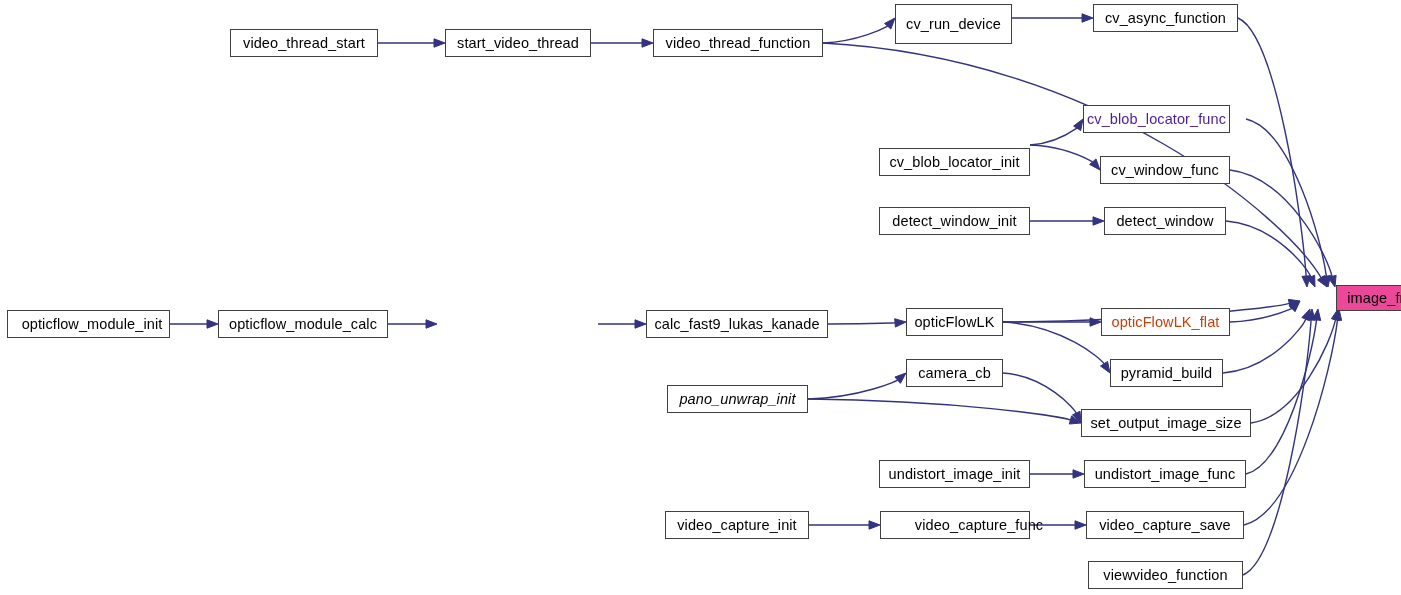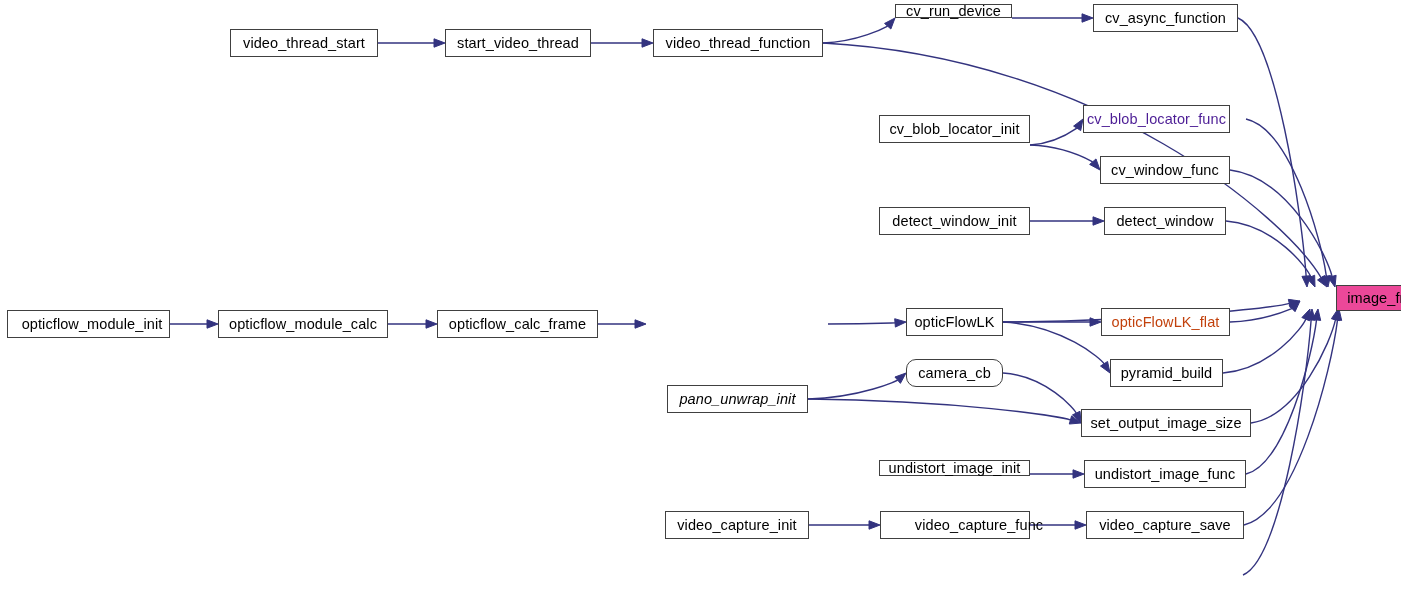--- a/index.html
+++ b/index.html
@@ -175,27 +175,27 @@
     </svg>
 <div class="node" style="left: 230px; top: 29px; width: 148px; height: 28px; border-color: rgb(64, 64, 64); color: rgb(0, 0, 0);">
       <span>video_thread_start</span>
     </div>
     <div class="node" style="left: 445px; top: 29px; width: 146px; height: 28px; border-color: rgb(64, 64, 64); color: rgb(0, 0, 0);">
       <span>start_video_thread</span>
     </div>
     <div class="node" style="left: 653px; top: 29px; width: 170px; height: 28px; border-color: rgb(64, 64, 64); color: rgb(0, 0, 0);">
       <span>video_thread_function</span>
     </div>
-    <div class="node" style="left: 895px; top: 4px; width: 117px; height: 14px; border-color: rgb(64, 64, 64); color: rgb(0, 0, 0);">
+    <div class="node" style="left: 895px; top: 4px; width: 117px; height: 40px; border-color: rgb(64, 64, 64); color: rgb(0, 0, 0);">
       <span>cv_run_device</span>
     </div>
     <div class="node" style="left: 1093px; top: 4px; width: 145px; height: 28px; border-color: rgb(64, 64, 64); color: rgb(0, 0, 0);">
       <span>cv_async_function</span>
     </div>
-    <div class="node" style="left: 879px; top: 115px; width: 151px; height: 28px; border-color: rgb(64, 64, 64); color: rgb(0, 0, 0);">
+    <div class="node" style="left: 879px; top: 148px; width: 151px; height: 28px; border-color: rgb(64, 64, 64); color: rgb(0, 0, 0);">
       <span>cv_blob_locator_init</span>
     </div>
     <div class="node" style="left: 1083px; top: 105px; width: 147px; height: 28px; border-color: rgb(64, 64, 64); color: #4c1d95;">
       <span>cv_blob_locator_func</span>
     </div>
     <div class="node" style="left: 1100px; top: 156px; width: 130px; height: 28px; border-color: rgb(64, 64, 64); color: rgb(0, 0, 0);">
       <span>cv_window_func</span>
     </div>
     <div class="node" style="left: 879px; top: 207px; width: 151px; height: 28px; border-color: rgb(64, 64, 64); color: rgb(0, 0, 0);">
       <span>detect_window_init</span>
@@ -205,49 +205,52 @@
     </div>
     <div class="node highlight" style="left: 1300px; top: 285px; width: 96px; height: 26px; border-color: rgb(64, 64, 64); color: rgb(0, 0, 0);">
       <span>image_free</span>
     </div>
     <div class="node" style="left: 7px; top: 310px; width: 163px; height: 28px; border-color: rgb(64, 64, 64); color: rgb(0, 0, 0); padding-left: 7px;">
       <span>opticflow_module_init</span>
     </div>
     <div class="node" style="left: 218px; top: 310px; width: 170px; height: 28px; border-color: rgb(64, 64, 64); color: rgb(0, 0, 0);">
       <span>opticflow_module_calc</span>
     </div>
-    <div class="node" style="left: 437px; top: 310px; width: 161px; height: 28px; border-color: rgb(64, 64, 64); color: rgb(0, 0, 0);">
-      <span>opticflow_calc_frame</span>
+    <div class="node" style="left: 646px; top: 310px; width: 182px; height: 28px; border-color: rgb(64, 64, 64); color: rgb(0, 0, 0);">
+      <span>calc_fast9_lukas_kanade</span>
     </div>
     <div class="node" style="left: 906px; top: 308px; width: 97px; height: 28px; border-color: rgb(64, 64, 64); color: rgb(0, 0, 0);">
       <span>opticFlowLK</span>
     </div>
     <div class="node" style="left: 1101px; top: 308px; width: 129px; height: 28px; border-color: rgb(64, 64, 64); color: #c2410c;">
       <span>opticFlowLK_flat</span>
     </div>
     <div class="node" style="left: 1110px; top: 359px; width: 113px; height: 28px; border-color: rgb(64, 64, 64); color: rgb(0, 0, 0);">
       <span>pyramid_build</span>
     </div>
-    <div class="node" style="left: 906px; top: 359px; width: 97px; height: 28px; border-color: rgb(64, 64, 64); color: rgb(0, 0, 0); border-radius: 10px;">
+    <div class="node" style="left: 906px; top: 359px; width: 97px; height: 28px; border-color: rgb(64, 64, 64); color: rgb(0, 0, 0);">
       <span>camera_cb</span>
     </div>
     <div class="node" style="left: 667px; top: 385px; width: 141px; height: 28px; border-color: rgb(64, 64, 64); color: rgb(0, 0, 0); font-style: italic;">
       <span>pano_unwrap_init</span>
     </div>
     <div class="node" style="left: 1081px; top: 409px; width: 170px; height: 28px; border-color: rgb(64, 64, 64); color: rgb(0, 0, 0);">
       <span>set_output_image_size</span>
     </div>
-    <div class="node" style="left: 879px; top: 460px; width: 151px; height: 16px; border-color: rgb(64, 64, 64); color: rgb(0, 0, 0);">
+    <div class="node" style="left: 879px; top: 460px; width: 151px; height: 28px; border-color: rgb(64, 64, 64); color: rgb(0, 0, 0);">
       <span>undistort_image_init</span>
     </div>
     <div class="node" style="left: 1084px; top: 460px; width: 162px; height: 28px; border-color: rgb(64, 64, 64); color: rgb(0, 0, 0);">
       <span>undistort_image_func</span>
     </div>
     <div class="node" style="left: 665px; top: 511px; width: 144px; height: 28px; border-color: rgb(64, 64, 64); color: rgb(0, 0, 0);">
       <span>video_capture_init</span>
     </div>
     <div class="node" style="left: 880px; top: 511px; width: 150px; height: 28px; border-color: rgb(64, 64, 64); color: rgb(0, 0, 0); padding-left: 48px;">
       <span>video_capture_func</span>
     </div>
     <div class="node" style="left: 1086px; top: 511px; width: 158px; height: 28px; border-color: rgb(64, 64, 64); color: rgb(0, 0, 0);">
       <span>video_capture_save</span>
+    </div>
+    <div class="node" style="left: 1088px; top: 561px; width: 155px; height: 28px; border-color: rgb(64, 64, 64); color: rgb(0, 0, 0);">
+      <span>viewvideo_function</span>
     </div>
   </div>
 
 </body></html>

